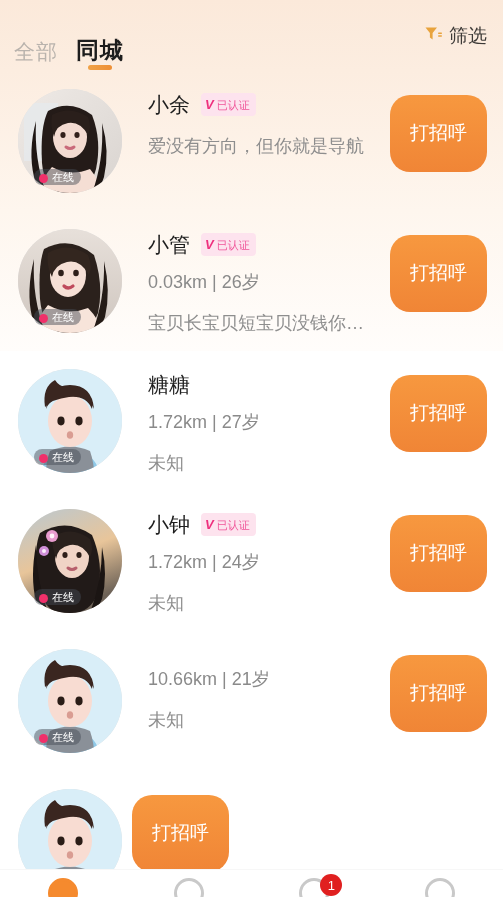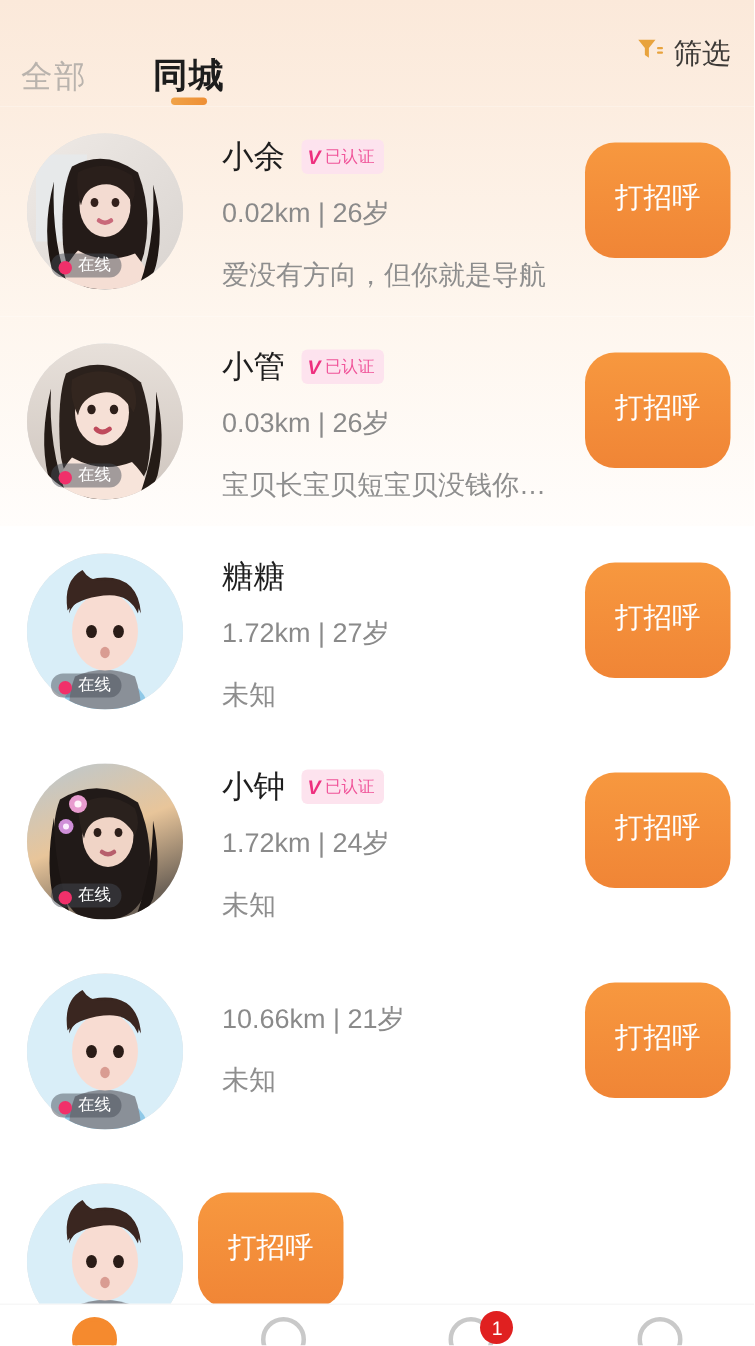--- a/index.html
+++ b/index.html
@@ -9,21 +9,21 @@
     background:#ffffff;
   }
   #app{ position:relative; width:503px; height:897px; overflow:hidden; background:#fff; }
 
   
   .header{
     position:relative; height:71px; width:100%;
     background:linear-gradient(180deg,#FBE9DA 0%,#FCEDE0 100%);
     display:flex; align-items:center; padding:0 16px 0 14px;
   }
-  .tabs{ display:flex; align-items:flex-end; gap:44px; }
+  .tabs{ display:flex; align-items:flex-end; gap:18px; }
   .tab{ position:relative; padding-bottom:10px; cursor:pointer; }
   .tab-label{ font-size:21px; color:#b9b3ad; letter-spacing:1px; line-height:1; display:block; }
   .tab.active .tab-label{ color:#1d1d1d; font-weight:bold; font-size:23px;margin-top:40px; }
   .tab .underline{ display:none; }
   .tab.active .underline{
     display:block; position:absolute; left:50%; transform:translateX(-50%);
     bottom:2px; width:24px; height:5px; border-radius:3px;
     background:linear-gradient(90deg,#F0A247,#EE8F35);
   }
   .filter{ margin-left:auto; display:flex; align-items:center; gap:6px; cursor:pointer; }
@@ -154,21 +154,20 @@
         </div>
       </div>
       <div class="info">
         <div class="name-line">
           <span class="name">小余</span>
           <span class="verified">
             <span class="vmark">V</span>
             <span class="vtext">已认证</span>
           </span>
         </div>
-        <div class="meta">0.02km | 26岁</div>
         <div class="bio">爱没有方向，但你就是导航</div>
       </div>
       <button class="greet">打招呼</button>
     </div>
 
     <div class="row tint-2">
       <div class="avatar-wrap">
         <div class="avatar">
           <svg viewBox="0 0 104 104">
             <defs>

